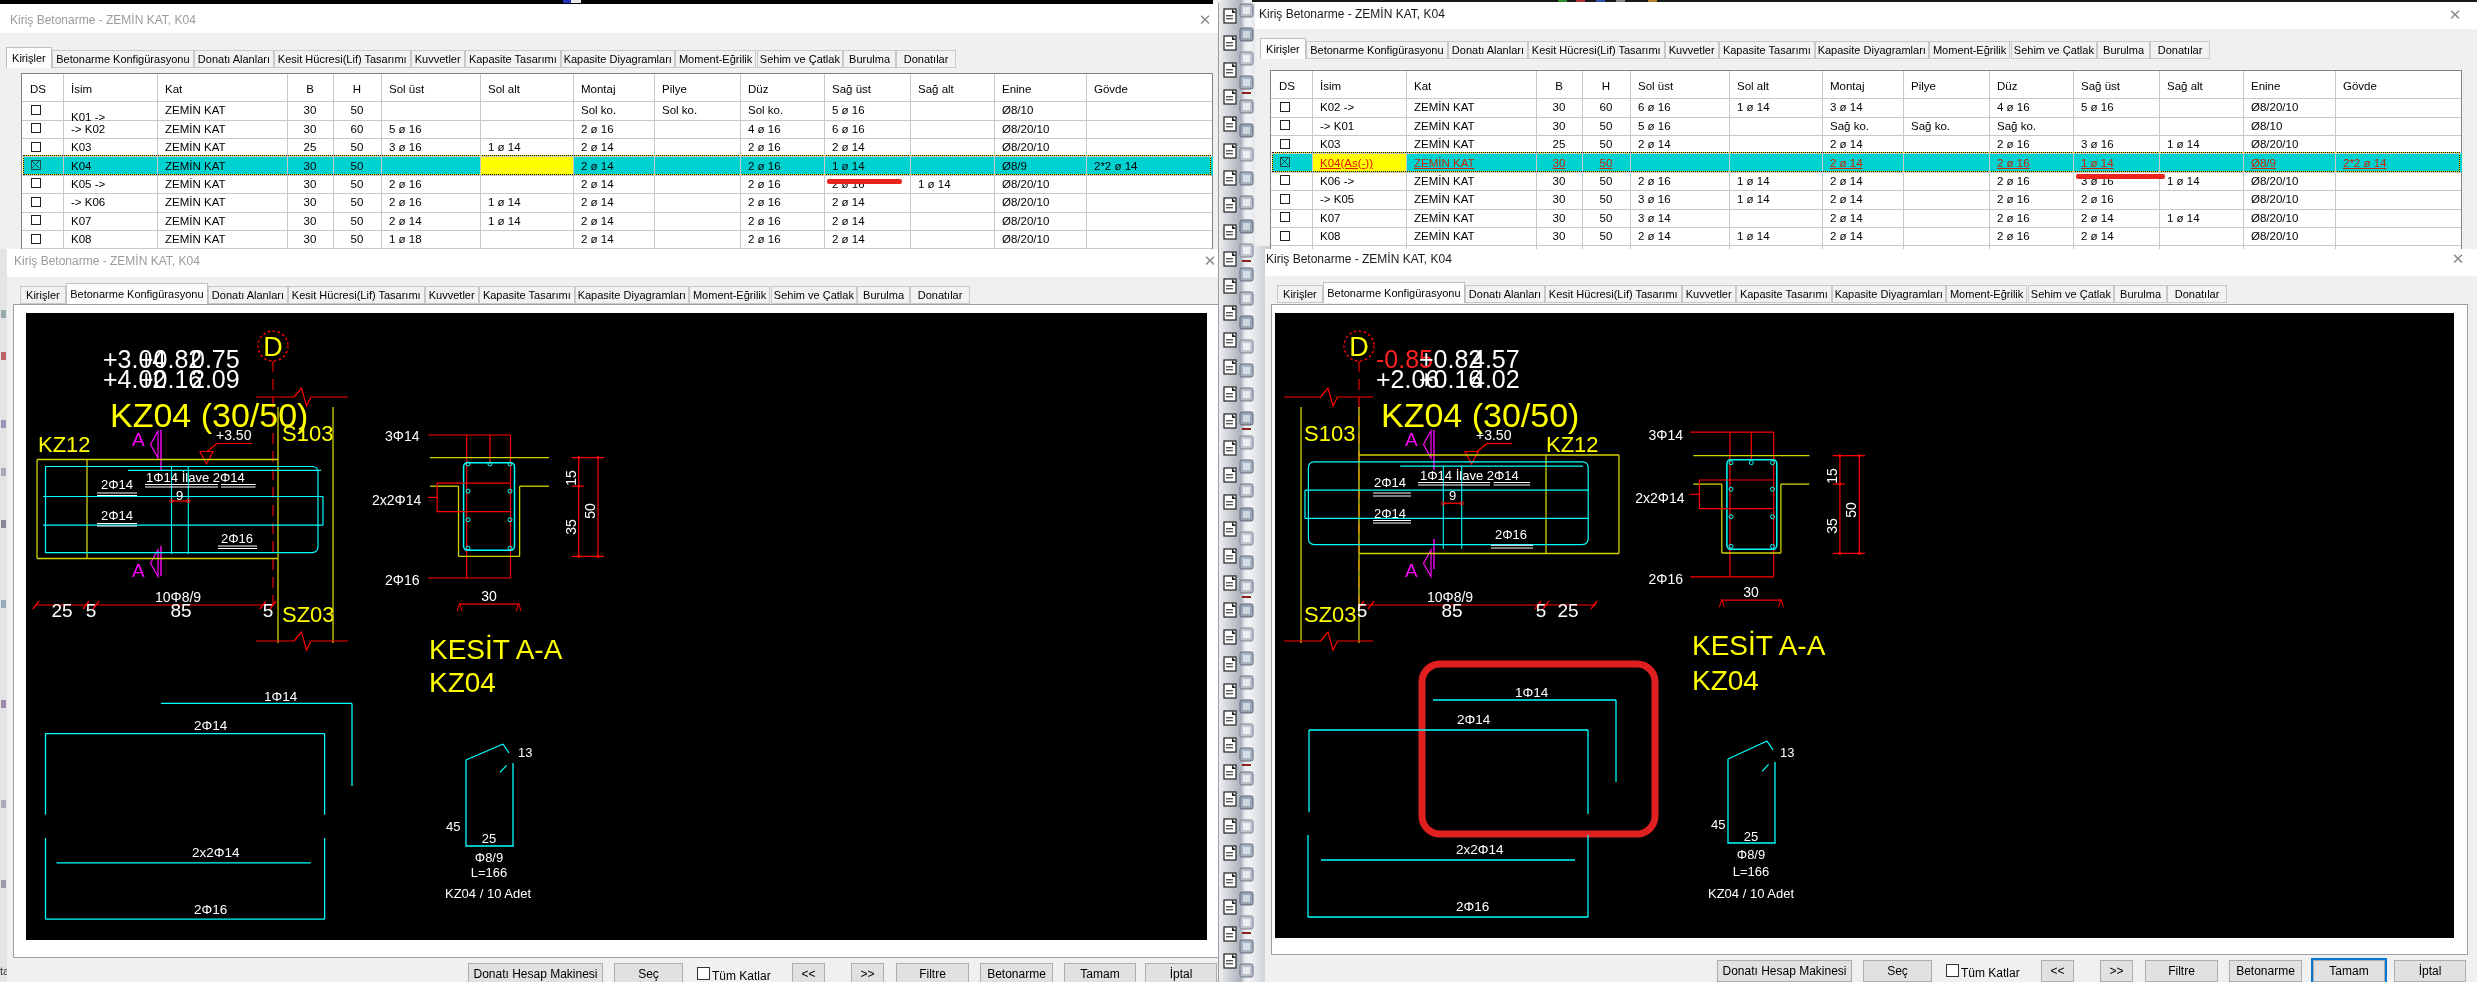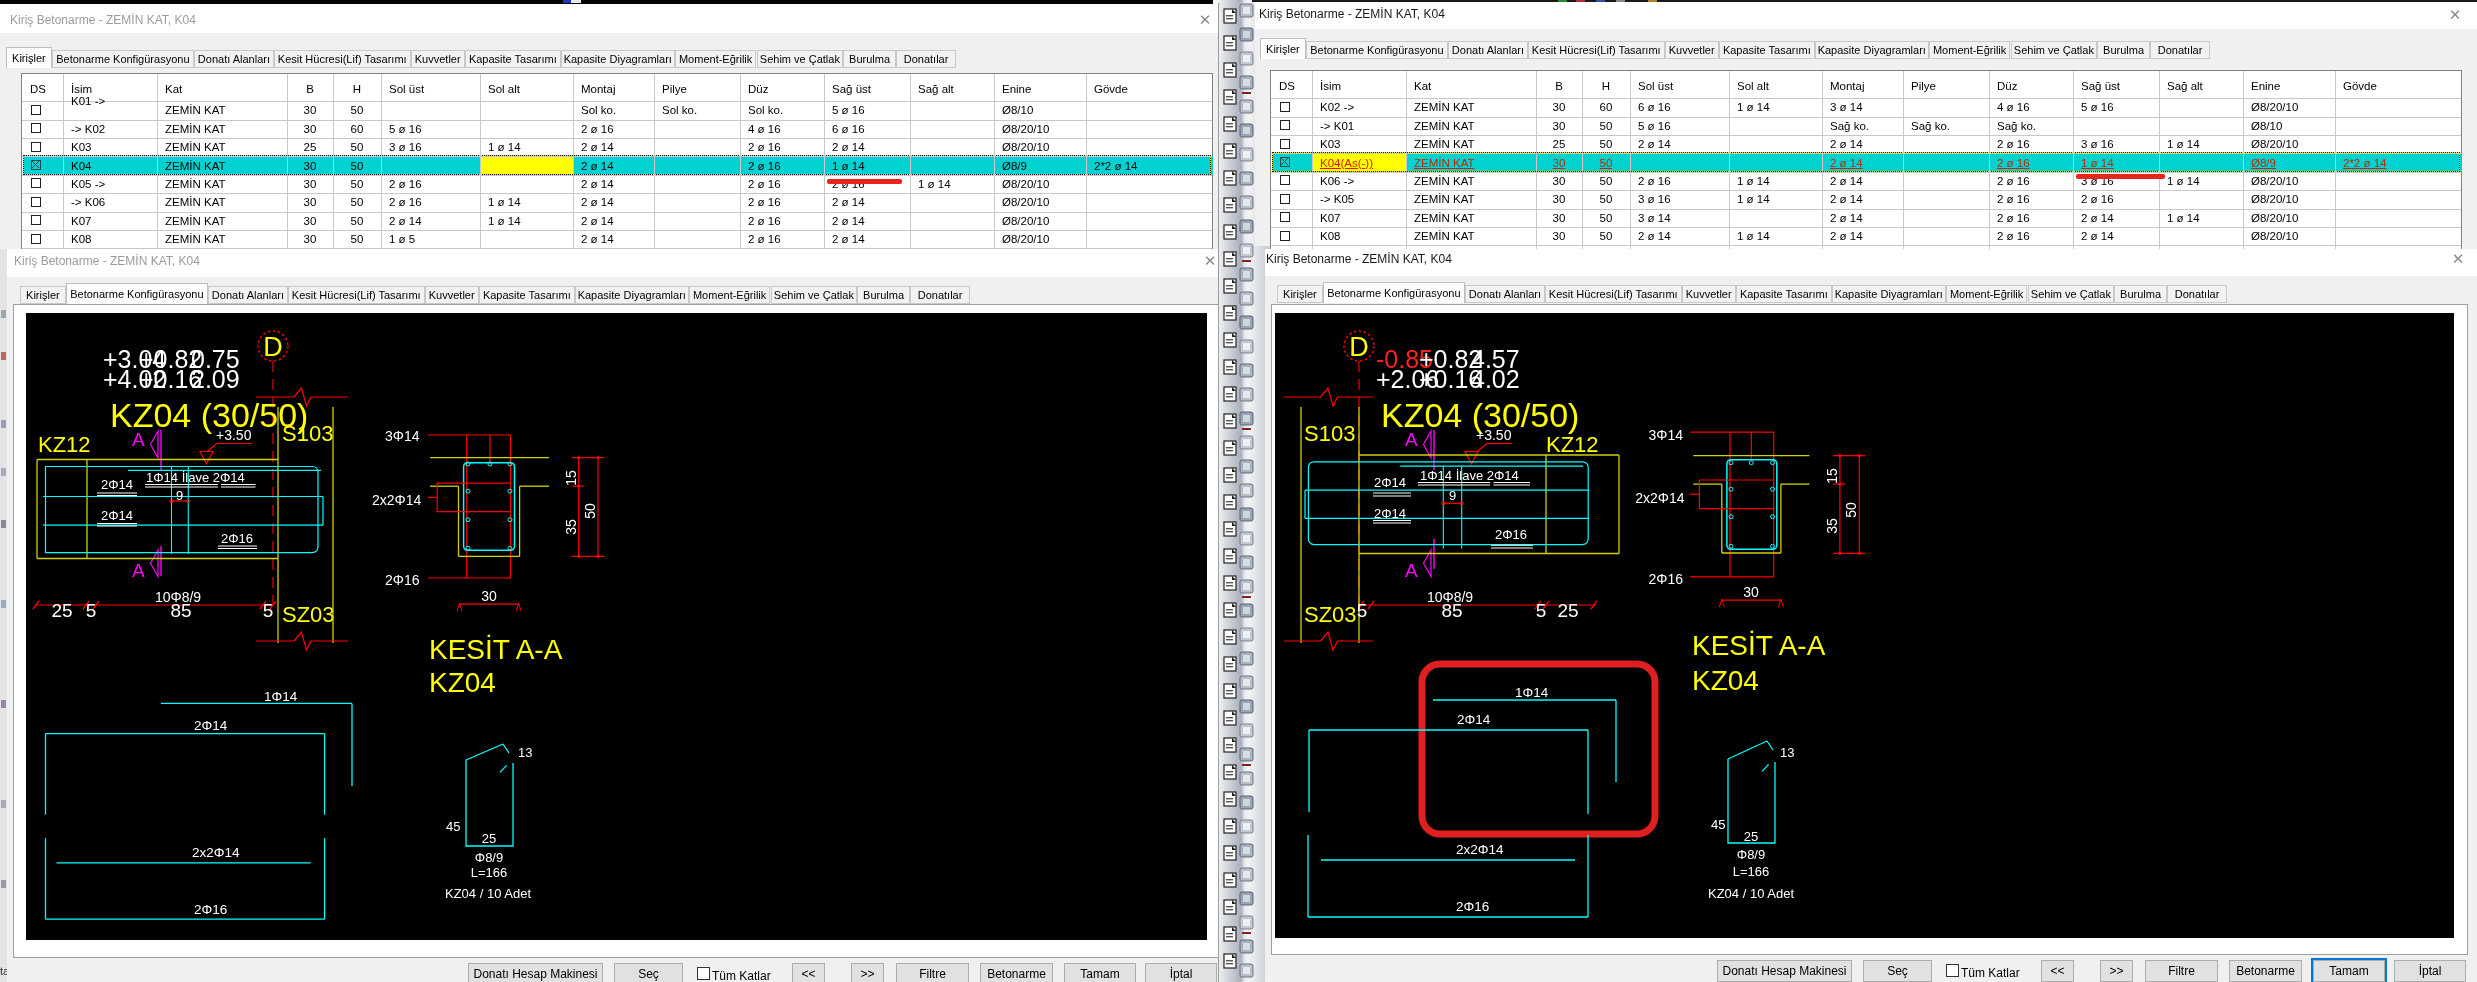--- a/index.html
+++ b/index.html
@@ -461,21 +461,21 @@
     <div style="position:absolute;left:335.0px;top:9.5px;font-size:11.5px;line-height:1;color:#000;white-space:nowrap;transform:translateX(-50%);">H</div>
     <div style="position:absolute;left:367px;top:9.5px;font-size:11.5px;line-height:1;color:#000;white-space:nowrap;">Sol üst</div>
     <div style="position:absolute;left:466px;top:9.5px;font-size:11.5px;line-height:1;color:#000;white-space:nowrap;">Sol alt</div>
     <div style="position:absolute;left:559px;top:9.5px;font-size:11.5px;line-height:1;color:#000;white-space:nowrap;">Montaj</div>
     <div style="position:absolute;left:640px;top:9.5px;font-size:11.5px;line-height:1;color:#000;white-space:nowrap;">Pilye</div>
     <div style="position:absolute;left:726px;top:9.5px;font-size:11.5px;line-height:1;color:#000;white-space:nowrap;">Düz</div>
     <div style="position:absolute;left:810px;top:9.5px;font-size:11.5px;line-height:1;color:#000;white-space:nowrap;">Sağ üst</div>
     <div style="position:absolute;left:896px;top:9.5px;font-size:11.5px;line-height:1;color:#000;white-space:nowrap;">Sağ alt</div>
     <div style="position:absolute;left:980px;top:9.5px;font-size:11.5px;line-height:1;color:#000;white-space:nowrap;">Enine</div>
     <div style="position:absolute;left:1072px;top:9.5px;font-size:11.5px;line-height:1;color:#000;white-space:nowrap;">Gövde</div>
-    <div style="position:absolute;left:49px;top:22px;font-size:11.5px;line-height:1;color:#000;white-space:nowrap;">K01 -&gt;</div>
+    <div style="position:absolute;left:49px;top:38px;font-size:11.5px;line-height:1;color:#000;white-space:nowrap;">K01 -&gt;</div>
     <div style="position:absolute;left:143px;top:31.4px;font-size:11.5px;line-height:1;color:#000;white-space:nowrap;">ZEMİN KAT</div>
     <div style="position:absolute;left:288.0px;top:31.4px;font-size:11.5px;line-height:1;color:#000;white-space:nowrap;transform:translateX(-50%);">30</div>
     <div style="position:absolute;left:335.0px;top:31.4px;font-size:11.5px;line-height:1;color:#000;white-space:nowrap;transform:translateX(-50%);">50</div>
     <div style="position:absolute;left:559px;top:31.4px;font-size:11.5px;line-height:1;color:#000;white-space:nowrap;">Sol ko.</div>
     <div style="position:absolute;left:640px;top:31.4px;font-size:11.5px;line-height:1;color:#000;white-space:nowrap;">Sol ko.</div>
     <div style="position:absolute;left:726px;top:31.4px;font-size:11.5px;line-height:1;color:#000;white-space:nowrap;">Sol ko.</div>
     <div style="position:absolute;left:810px;top:31.4px;font-size:11.5px;line-height:1;color:#000;white-space:nowrap;">5 ø 16</div>
     <div style="position:absolute;left:980px;top:31.4px;font-size:11.5px;line-height:1;color:#000;white-space:nowrap;">Ø8/10</div>
     <div style="position:absolute;left:9px;top:30.8px;width:10px;height:10px;border:1.4px solid #222;box-sizing:border-box;background:#fff;"></div>
     <div style="position:absolute;left:49px;top:49.8px;font-size:11.5px;line-height:1;color:#000;white-space:nowrap;">-&gt; K02</div>
@@ -543,21 +543,21 @@
     <div style="position:absolute;left:466px;top:141.79999999999998px;font-size:11.5px;line-height:1;color:#000;white-space:nowrap;">1 ø 14</div>
     <div style="position:absolute;left:559px;top:141.79999999999998px;font-size:11.5px;line-height:1;color:#000;white-space:nowrap;">2 ø 14</div>
     <div style="position:absolute;left:726px;top:141.79999999999998px;font-size:11.5px;line-height:1;color:#000;white-space:nowrap;">2 ø 16</div>
     <div style="position:absolute;left:810px;top:141.79999999999998px;font-size:11.5px;line-height:1;color:#000;white-space:nowrap;">2 ø 14</div>
     <div style="position:absolute;left:980px;top:141.79999999999998px;font-size:11.5px;line-height:1;color:#000;white-space:nowrap;">Ø8/20/10</div>
     <div style="position:absolute;left:9px;top:141.2px;width:10px;height:10px;border:1.4px solid #222;box-sizing:border-box;background:#fff;"></div>
     <div style="position:absolute;left:49px;top:160.19999999999996px;font-size:11.5px;line-height:1;color:#000;white-space:nowrap;">K08</div>
     <div style="position:absolute;left:143px;top:160.19999999999996px;font-size:11.5px;line-height:1;color:#000;white-space:nowrap;">ZEMİN KAT</div>
     <div style="position:absolute;left:288.0px;top:160.19999999999996px;font-size:11.5px;line-height:1;color:#000;white-space:nowrap;transform:translateX(-50%);">30</div>
     <div style="position:absolute;left:335.0px;top:160.19999999999996px;font-size:11.5px;line-height:1;color:#000;white-space:nowrap;transform:translateX(-50%);">50</div>
-    <div style="position:absolute;left:367px;top:160.19999999999996px;font-size:11.5px;line-height:1;color:#000;white-space:nowrap;">1 ø 5</div>
+    <div style="position:absolute;left:367px;top:160.19999999999996px;font-size:11.5px;line-height:1;color:#000;white-space:nowrap;">1 ø 18</div>
     <div style="position:absolute;left:559px;top:160.19999999999996px;font-size:11.5px;line-height:1;color:#000;white-space:nowrap;">2 ø 14</div>
     <div style="position:absolute;left:726px;top:160.19999999999996px;font-size:11.5px;line-height:1;color:#000;white-space:nowrap;">2 ø 16</div>
     <div style="position:absolute;left:810px;top:160.19999999999996px;font-size:11.5px;line-height:1;color:#000;white-space:nowrap;">2 ø 14</div>
     <div style="position:absolute;left:980px;top:160.19999999999996px;font-size:11.5px;line-height:1;color:#000;white-space:nowrap;">Ø8/20/10</div>
     <div style="position:absolute;left:9px;top:159.6px;width:10px;height:10px;border:1.4px solid #222;box-sizing:border-box;background:#fff;"></div>
     <div style="position:absolute;left:805.0px;top:105.3px;width:75px;height:5px;background:#e8241c;border-radius:2px;"></div>
   </div>
 <div style="position:absolute;left:0;top:0;width:1213px;height:4px;background:#010101;"></div>
 <div style="position:absolute;left:563px;top:0;width:8px;height:3px;background:#2233bb;"></div>
 <div style="position:absolute;left:571px;top:0;width:10px;height:3px;background:#e8e8e8;"></div>

